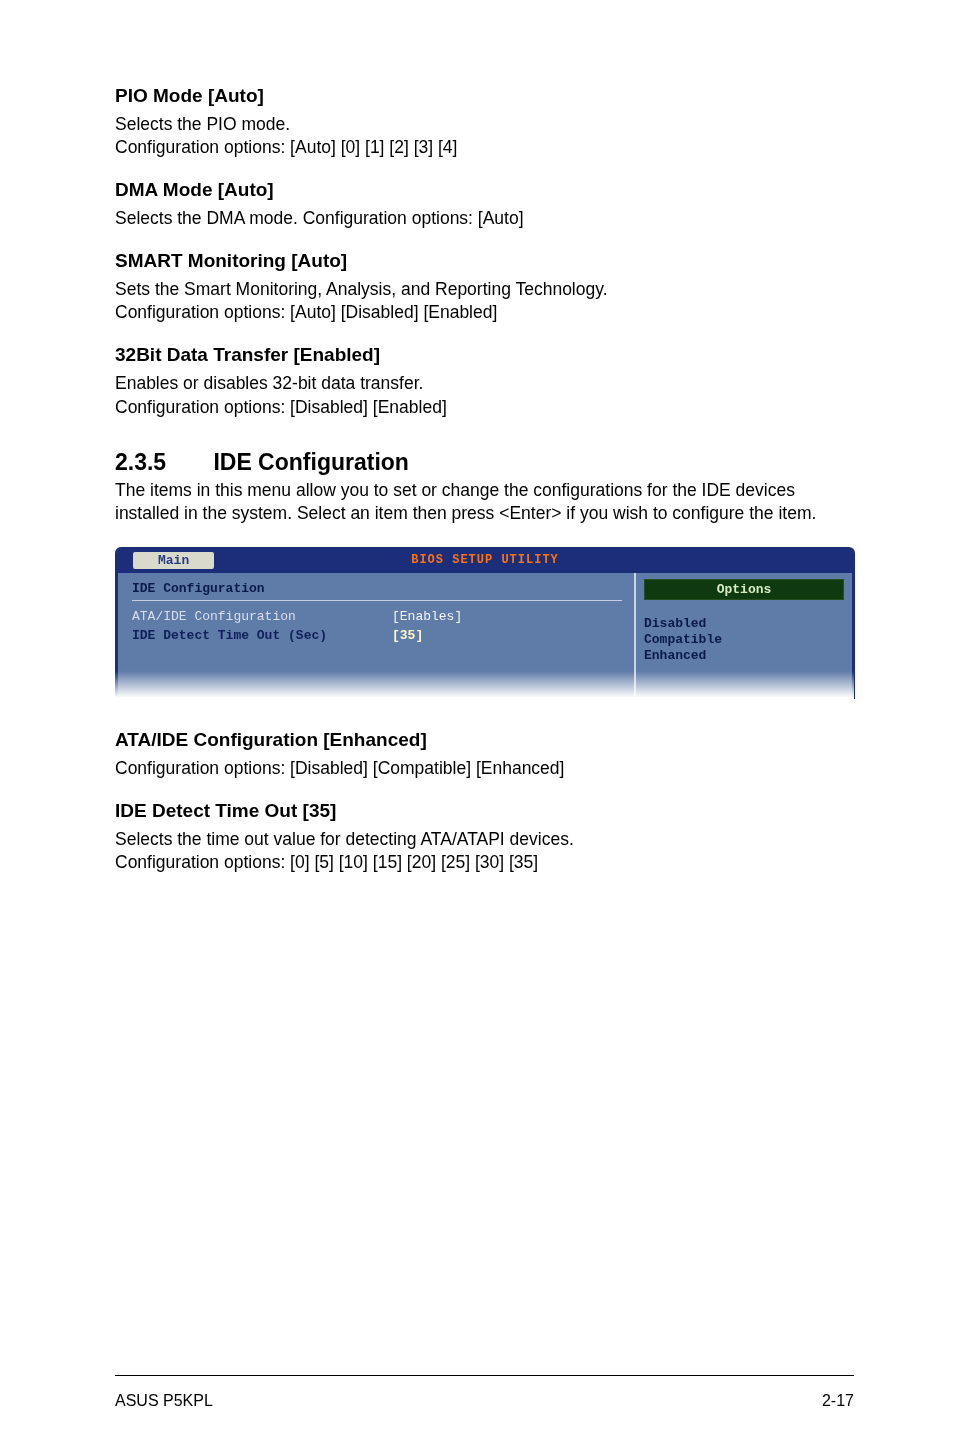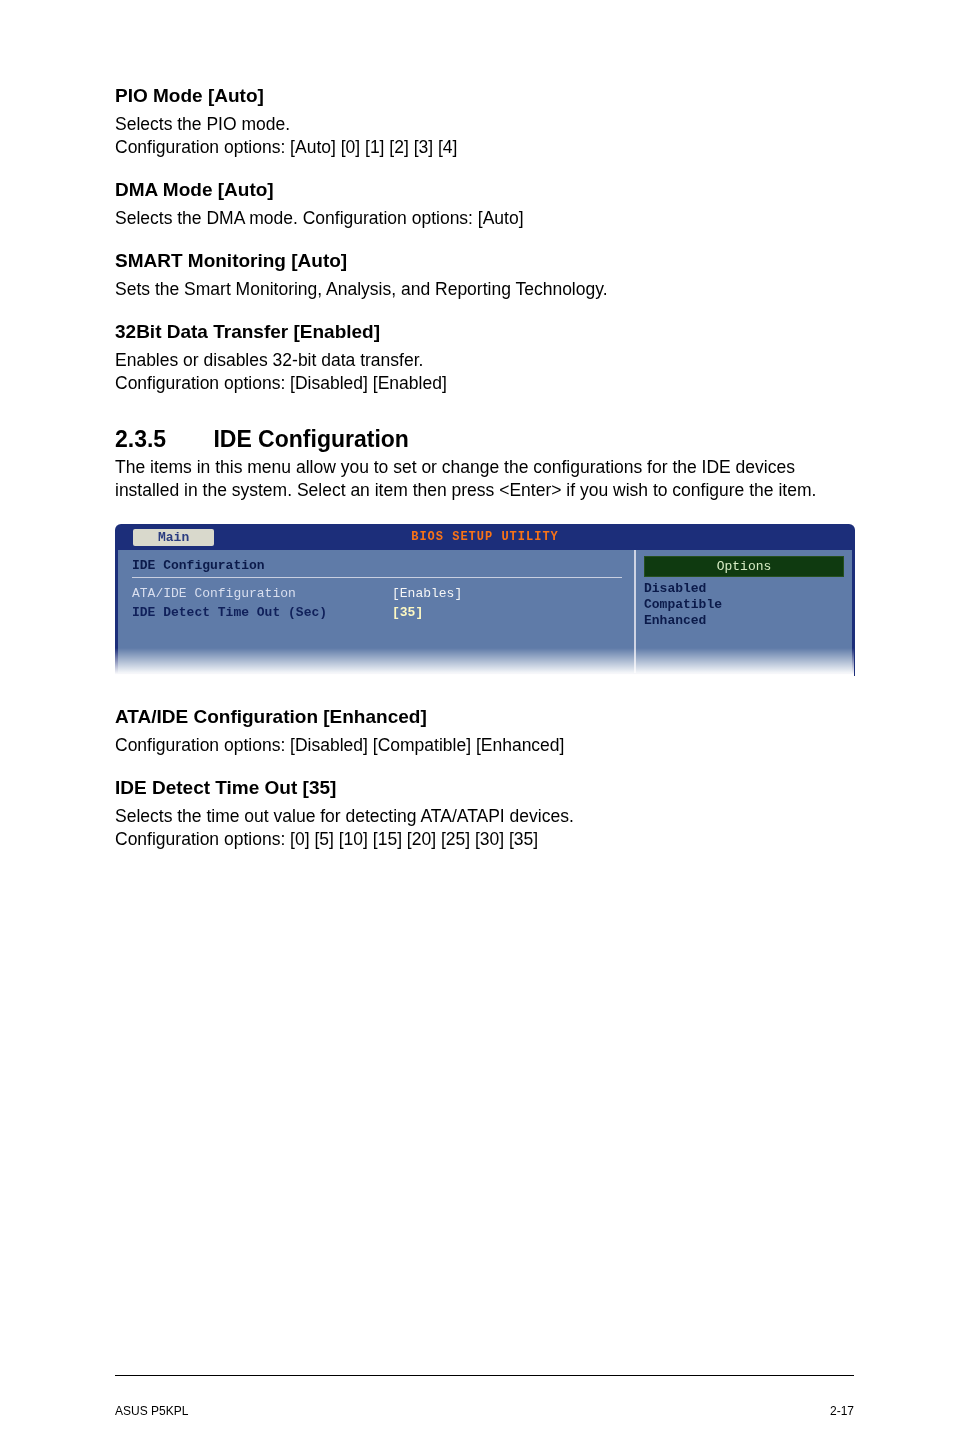--- a/index.html
+++ b/index.html
@@ -123,22 +123,22 @@
     font-size: 13px;
     color: #0b1a4a;
   }
   .bios-right-title {
     background: #0a2a00;
     background: #0e2a07;
     background: #0a280a; 
     color: #d7ecc4;
     text-align: center;
     padding: 2px 0;
-    font-weight: normal;
-    margin-bottom: 4px;
+    font-weight: bold;
+    margin-bottom: 16px;
     border: 1px solid #264f1f;
   }
   .bios-right-title { background:#0f3a10; }
   .bios-right-list div {
     font-weight: bold;
     line-height: 1.25;
   }
   .bios-fade {
     position:absolute;
     left:0; right:0; bottom:0; height:28px;
@@ -151,41 +151,42 @@
     position: absolute;
     left: 115px;
     right: 100px;
     bottom: 62px;
     border-top: 1px solid #000;
   }
   .footer-row {
     position: absolute;
     left: 115px;
     right: 100px;
-    bottom: 20px;
+    bottom: 28px;
     display: flex;
     justify-content: space-between;
-    font-size: 12px;
+    font-size: 16px;
   }
 </style>
 </head>
 <body>
 
 <h3 class="section-sub">PIO Mode [Auto]</h3>
 <p class="body">
   <span>Selects the PIO mode.</span><br>
   <span>Configuration options: [Auto] [0] [1] [2] [3] [4]</span>
 </p>
 
 <h3 class="section-sub">DMA Mode [Auto]</h3>
 <p class="body">Selects the DMA mode. Configuration options: [Auto]</p>
 
 <h3 class="section-sub">SMART Monitoring [Auto]</h3>
 <p class="body">
   <span>Sets the Smart Monitoring, Analysis, and Reporting Technology.</span><br>
+  <span>Configuration options: [Auto] [Disabled] [Enabled]</span>
 </p>
 
 <h3 class="section-sub">32Bit Data Transfer [Enabled]</h3>
 <p class="body">
   <span>Enables or disables 32-bit data transfer.</span><br>
   <span>Configuration options: [Disabled] [Enabled]</span>
 </p>
 
 <h2 class="section-main">
   <span class="num">2.3.5</span>

